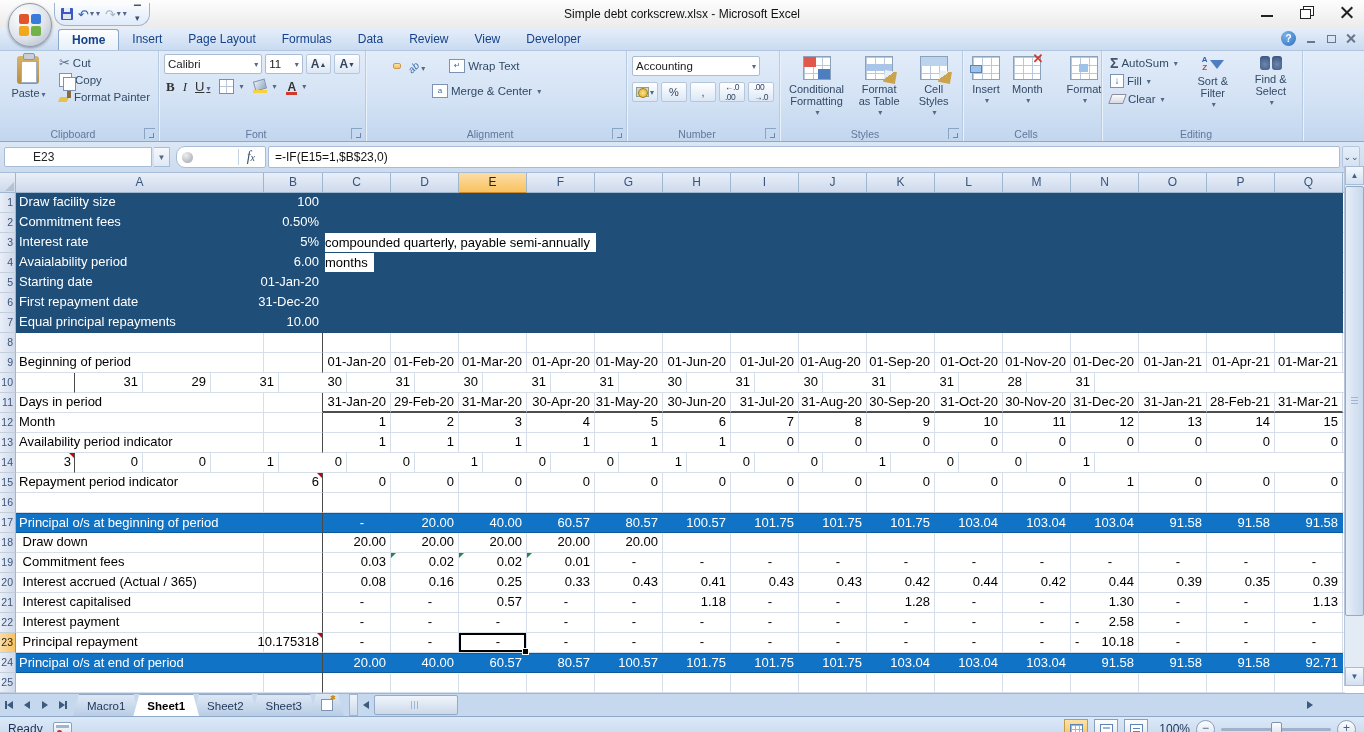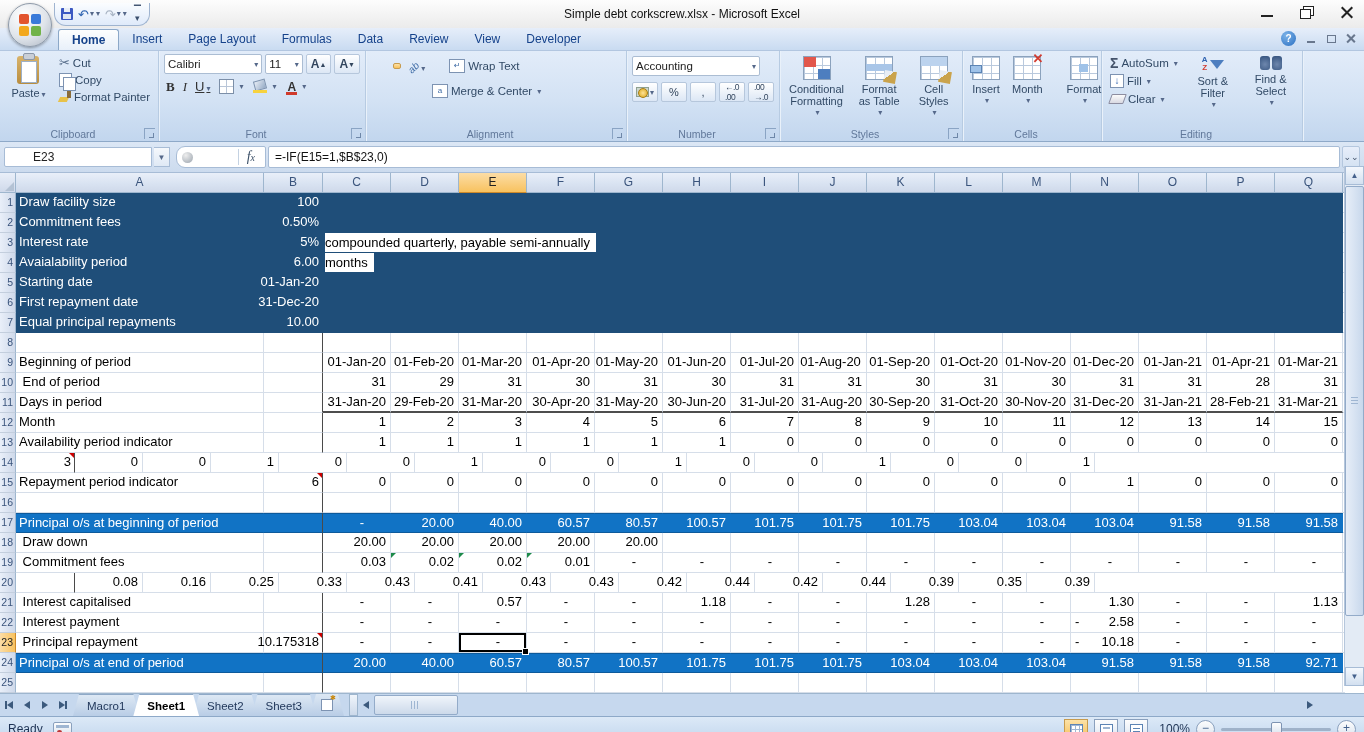--- a/index.html
+++ b/index.html
@@ -684,23 +684,20 @@
         <div class="x-c" style="width: 68px;">01-Oct-20</div>
         <div class="x-c" style="width: 68px;">01-Nov-20</div>
         <div class="x-c" style="width: 68px;">01-Dec-20</div>
         <div class="x-c" style="width: 68px;">01-Jan-21</div>
         <div class="x-c" style="width: 68px;">01-Apr-21</div>
         <div class="x-c" style="width: 68px;">01-Mar-21</div>
         <div class="x-filler"></div>
       </div>
       <div class="x-row">
         <div class="x-rh">10</div>
-        <div class="x-c x-a" style="width: 248px;">
-          <span class="x-label"> End of period</span>
-        </div>
         <div class="x-c bdark" style="width: 59px;"></div>
         <div class="x-c" style="width: 68px;">31</div>
         <div class="x-c" style="width: 68px;">29</div>
         <div class="x-c" style="width: 68px;">31</div>
         <div class="x-c" style="width: 68px;">30</div>
         <div class="x-c" style="width: 68px;">31</div>
         <div class="x-c" style="width: 68px;">30</div>
         <div class="x-c" style="width: 68px;">31</div>
         <div class="x-c" style="width: 68px;">31</div>
         <div class="x-c" style="width: 68px;">30</div>
@@ -915,20 +912,23 @@
         <div class="x-c dash" style="width: 68px;">-</div>
         <div class="x-c dash" style="width: 68px;">-</div>
         <div class="x-c dash" style="width: 68px;">-</div>
         <div class="x-c dash" style="width: 68px;">-</div>
         <div class="x-c dash" style="width: 68px;">-</div>
         <div class="x-c dash" style="width: 68px;">-</div>
         <div class="x-filler"></div>
       </div>
       <div class="x-row">
         <div class="x-rh">20</div>
+        <div class="x-c x-a" style="width: 248px;">
+          <span class="x-label"> Interest accrued (Actual / 365)</span>
+        </div>
         <div class="x-c bdark" style="width: 59px;"></div>
         <div class="x-c" style="width: 68px;">0.08</div>
         <div class="x-c" style="width: 68px;">0.16</div>
         <div class="x-c" style="width: 68px;">0.25</div>
         <div class="x-c" style="width: 68px;">0.33</div>
         <div class="x-c" style="width: 68px;">0.43</div>
         <div class="x-c" style="width: 68px;">0.41</div>
         <div class="x-c" style="width: 68px;">0.43</div>
         <div class="x-c" style="width: 68px;">0.43</div>
         <div class="x-c" style="width: 68px;">0.42</div>

